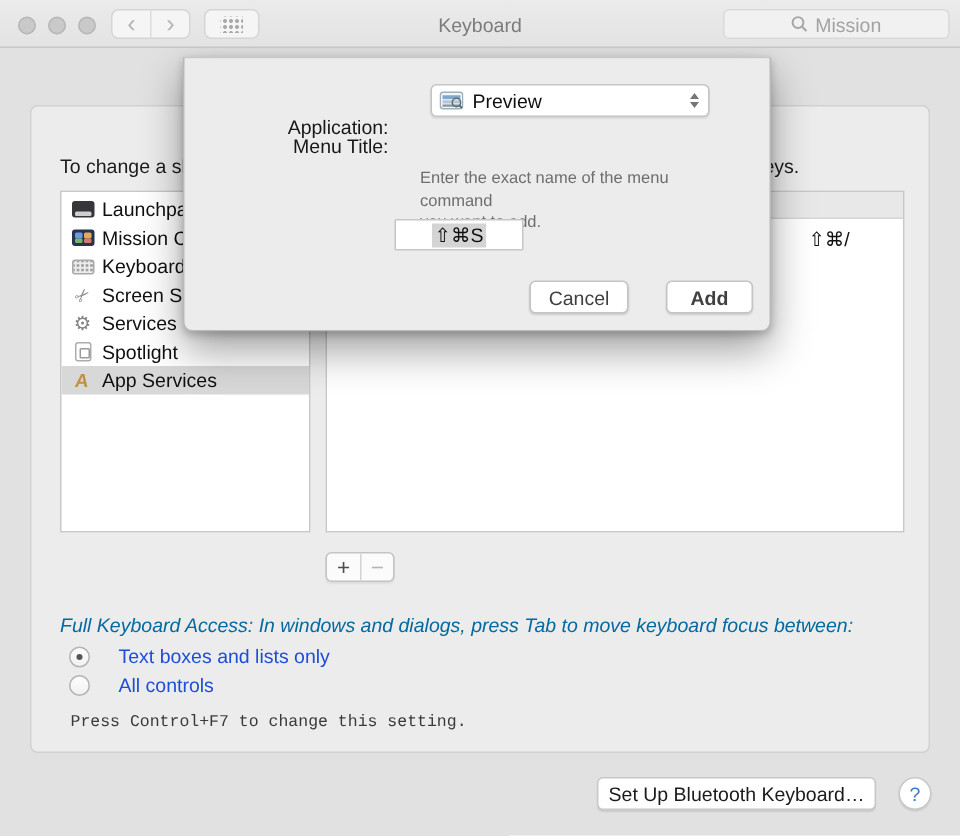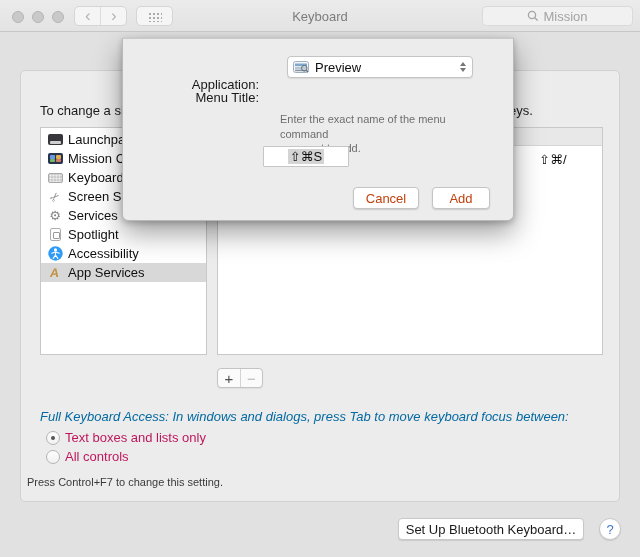--- a/index.html
+++ b/index.html
@@ -74,22 +74,22 @@
             font-size:15px; color:#4d4d4d; line-height:1; }
   .pm-btn.minus { border-left:1px solid #d4d4d4; color:#b5b5b5; }
 
   .fka { position:absolute; left:40px; top:409px; font-size:13px; color:#0369a1; z-index:2;font-style:italic; }
   .radio-row { position:absolute; left:46px; display:flex; align-items:center; gap:5px; z-index:2; }
   .radio-row.r1 { top:430px; } .radio-row.r2 { top:449px; }
   .radio { width:14px; height:14px; border-radius:50%; background:linear-gradient(#fefefe,#f1f1f1);
            border:1px solid #b4b4b4; position:relative; flex:none; }
   .radio.checked::after { content:""; position:absolute; left:4px; top:4px; width:4px; height:4px;
                           border-radius:50%; background:#565656; }
-  .radio-label { font-size:13px; color:#be185d; }
-  .footnote { position:absolute; left:27px; top:476px; font-size:11px; color:#3a3a3a; z-index:2; }
+  .radio-label { font-size:13px; color:#1d4ed8;margin-left:14px; }
+  .footnote { position:absolute; left:47px; top:476px; font-size:11px; color:#3a3a3a; z-index:2;font-family:Liberation Mono, monospace; }
 
   .bt-btn { position:absolute; left:398px; top:518px; width:186px; height:22px;
             background:#ffffff; border:1px solid #c8c8c8; border-radius:4px; font-size:13px;
             color:#1a1a1a; display:flex; align-items:center; justify-content:center;
             box-shadow:0 1px 1px rgba(0,0,0,0.1); z-index:2; }
   .help-btn { position:absolute; left:599px; top:518px; width:22px; height:22px; border-radius:50%;
               background:#ffffff; border:1px solid #c8c8c8; color:#3e76c9; font-size:13px;
               display:flex; align-items:center; justify-content:center;
               box-shadow:0 1px 1px rgba(0,0,0,0.1); z-index:2; }
 
@@ -112,24 +112,24 @@
   .mt-field { position:absolute; left:140px; top:48px; width:175px; height:21px; background:#fff;
               border:1px solid #c6c6c6; border-radius:1px; display:flex; align-items:center;
               padding-left:6px; font-size:13px; color:#0f0f0f; }
   .helper { position:absolute; left:141px; top:73px; width:200px; font-size:11px; line-height:14.5px;
             color:#6e6e6e;margin-left:16px; }
   .ks-field { position:absolute; left:140px; top:107px; width:86px; height:21px; background:#fff;
               border:1px solid #c6c6c6; border-radius:1px; display:flex; align-items:center;
               justify-content:center; font-size:13px; color:#0f0f0f; }
   .ks-field .hl { background:#d4d4d4; padding:0 2px; }
   .sheet-btn { position:absolute; top:148px; height:22px; background:#ffffff; border:1px solid #c4c4c4;
-               border-radius:4px; font-size:13px; color:#c2410c; display:flex; align-items:center;
+               border-radius:4px; font-size:13px; color:#404040; display:flex; align-items:center;
                justify-content:center; box-shadow:0 1px 1.5px rgba(0,0,0,0.14); }
   .btn-cancel { left:230px; width:66px; }
-  .btn-add { left:309px; width:58px; }
+  .btn-add { left:321px; width:58px;font-weight:bold; }
 </style>
 </head>
 <body>
 
 <div class="window">
 
   <div class="toolbar">
     <div class="light l1"></div>
     <div class="light l2"></div>
     <div class="light l3"></div>
@@ -187,30 +187,20 @@
       <span class="side-icon">
         <span class="sv-glyph">⚙</span>
       </span>
       <span>Services</span>
     </div>
     <div class="side-row">
       <span class="side-icon">
           <span class="sp-icon"></span>
         </span>
       <span>Spotlight</span>
-    </div>
-    <div class="side-row">
-      <span class="side-icon">
-        <svg width="15" height="15" viewBox="0 0 15 15">
-          <circle cx="7.5" cy="7.5" r="7.2" fill="#2f9bf6"></circle>
-          <circle cx="7.5" cy="3.9" r="1.6" fill="#ffffff"></circle>
-          <path d="M7.5 6 L3.7 7.2 M7.5 6 L11.3 7.2 M7.5 6 L7.5 9.2 M7.5 9.2 L5.2 12.3 M7.5 9.2 L9.8 12.3" stroke="#ffffff" stroke-width="1.1" stroke-linecap="round" fill="none"></path>
-        </svg>
-      </span>
-      <span>Accessibility</span>
     </div>
     <div class="side-row selected">
       <span class="side-icon">
         <span class="as-glyph">A</span>
       </span>
       <span>App Services</span>
     </div>
   </div>
 
   <div class="shortcut-table">

